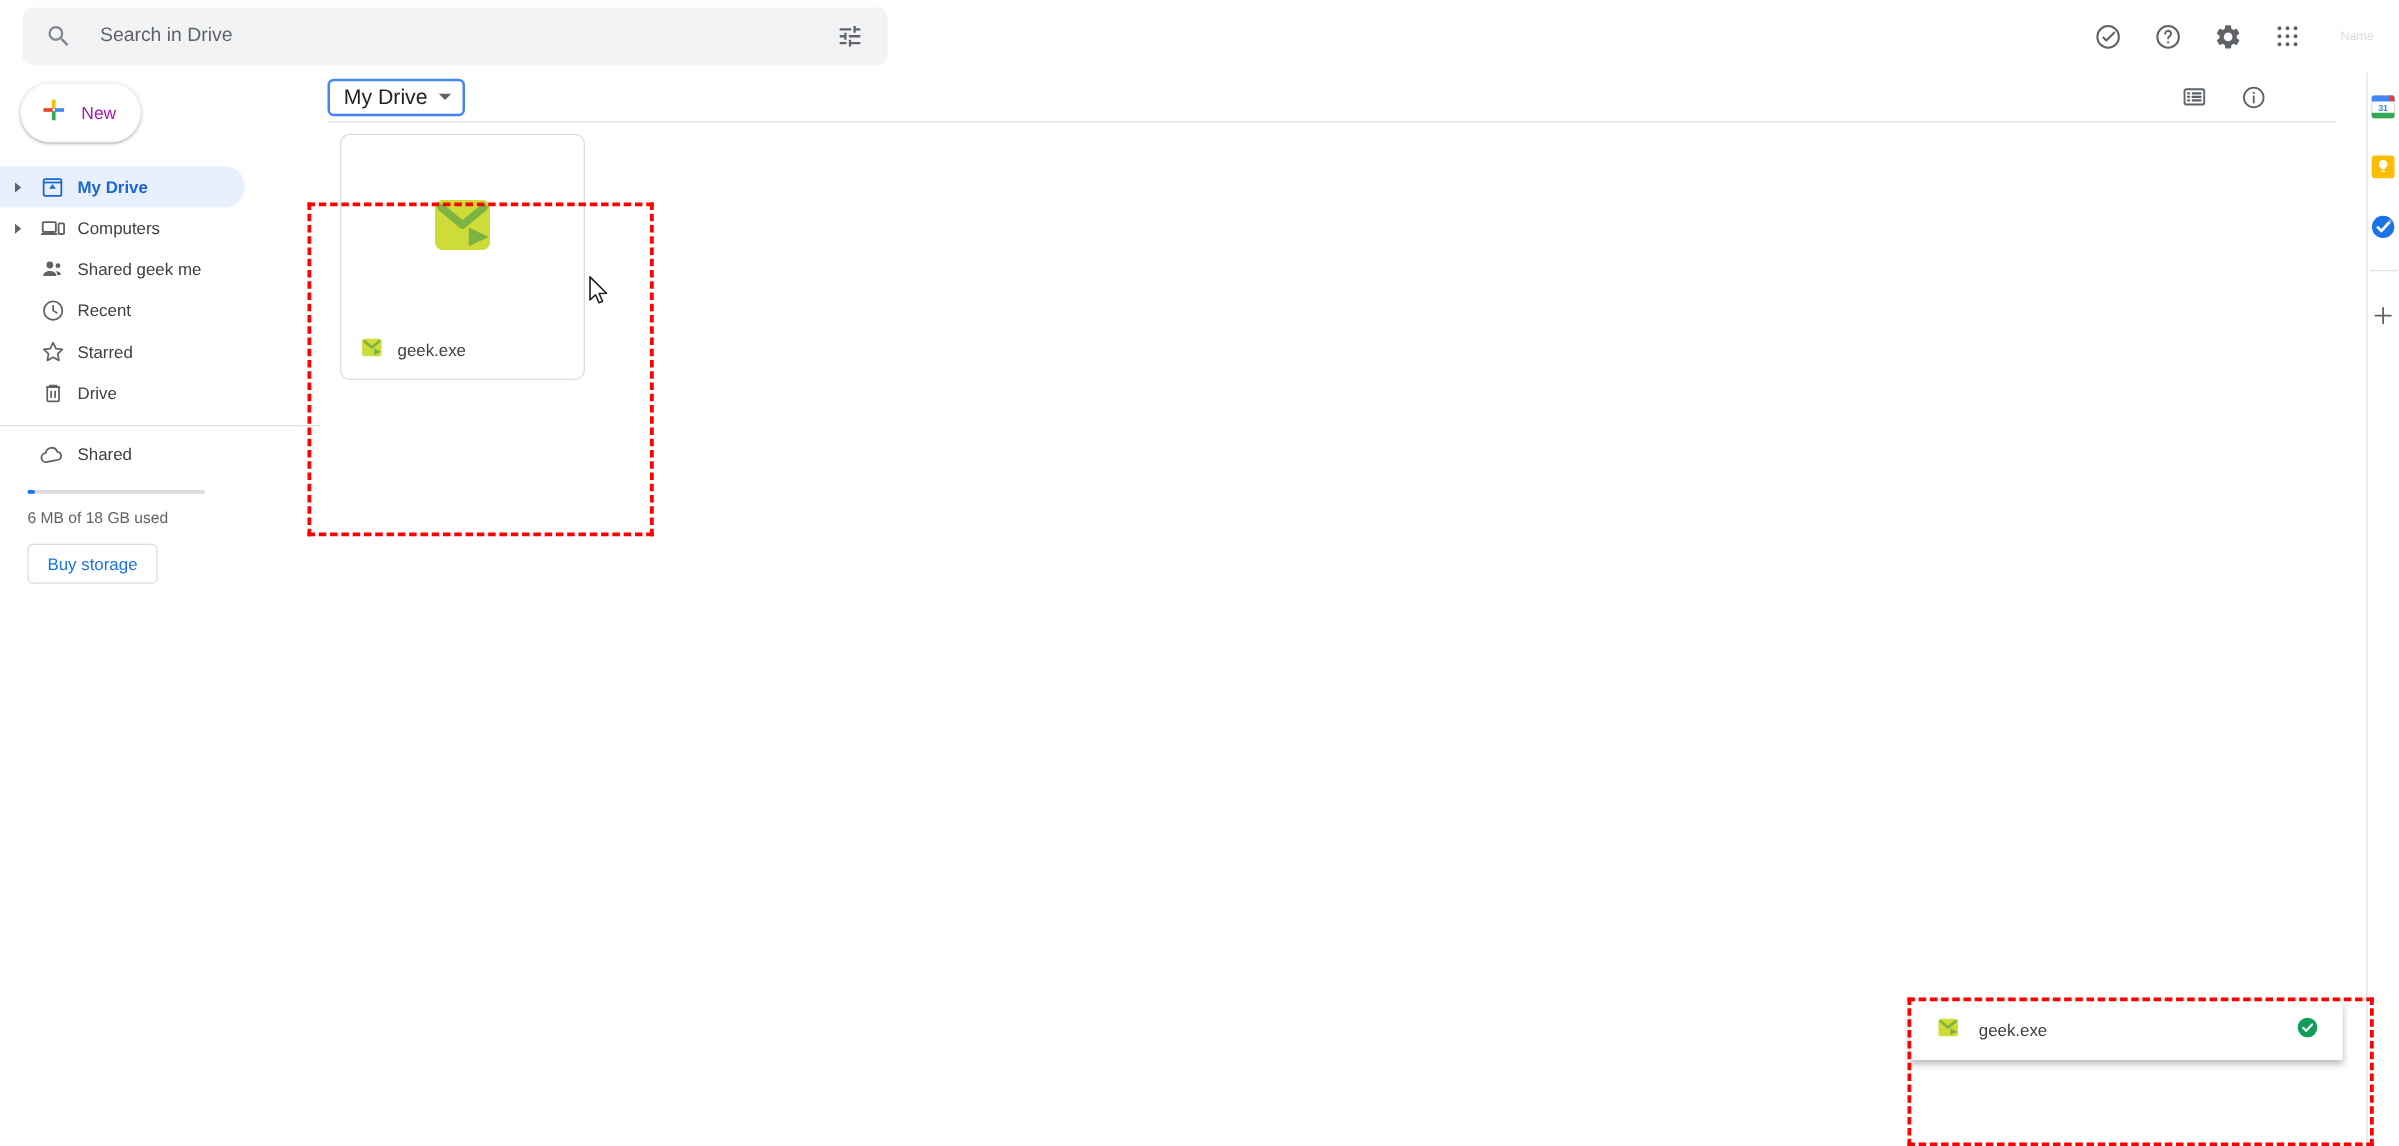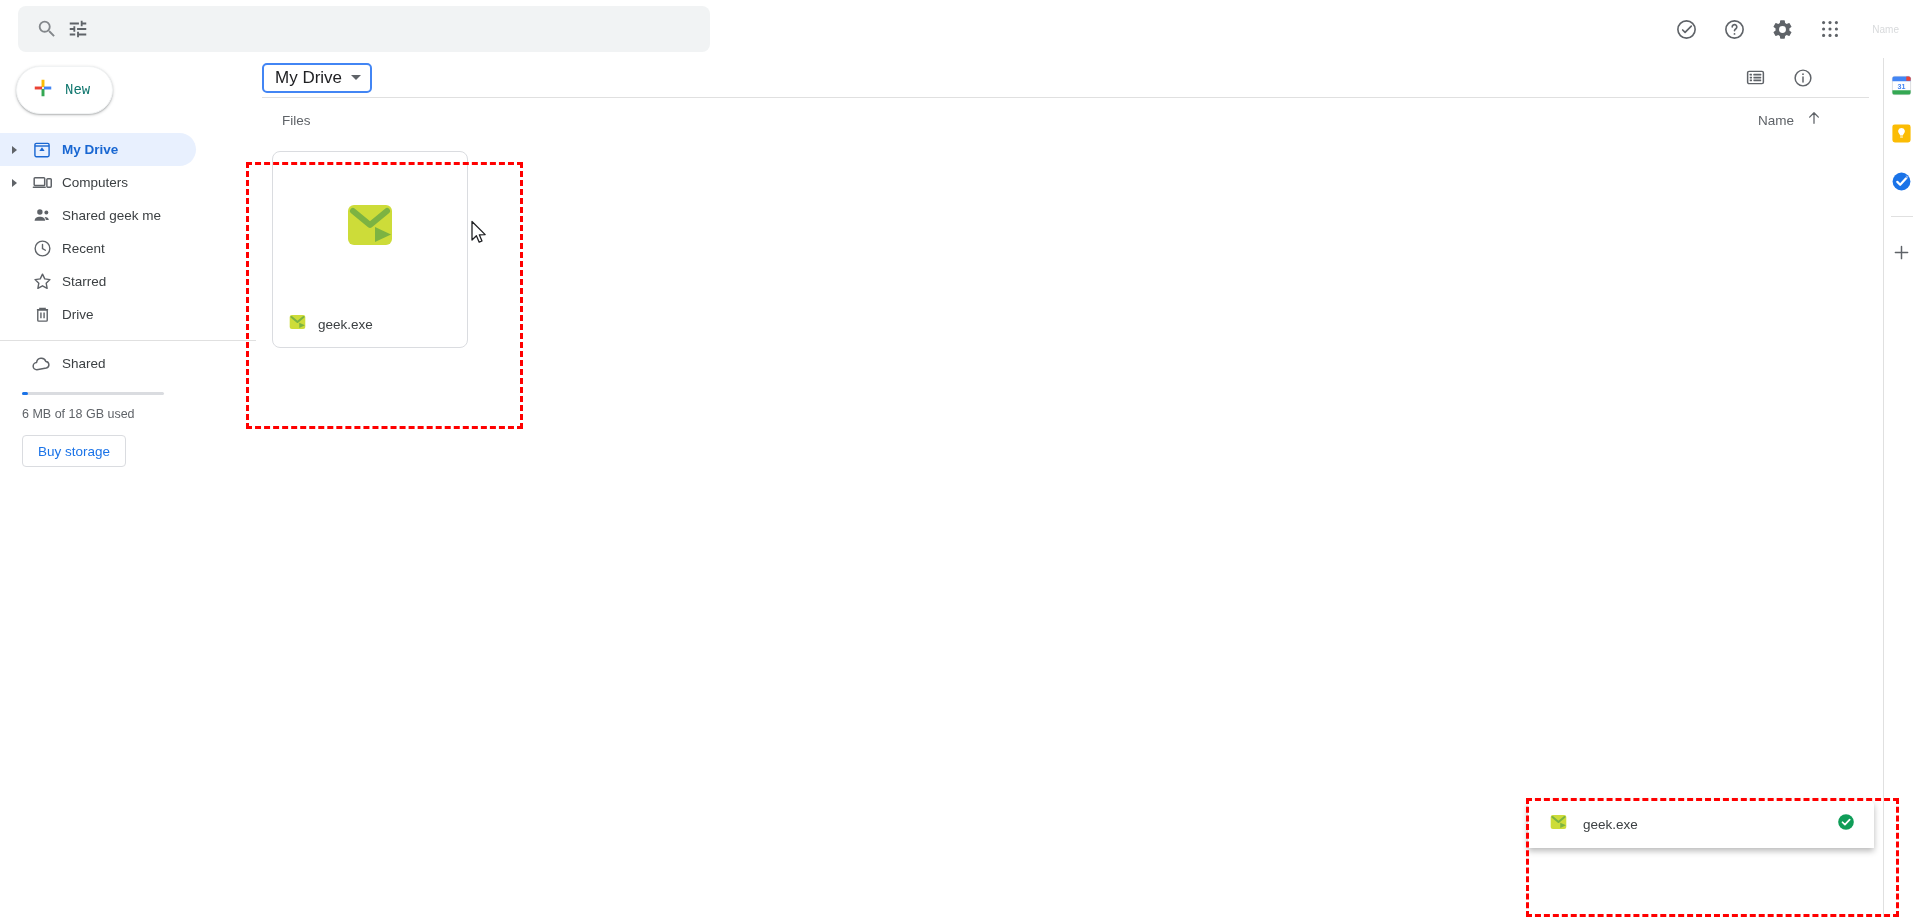--- a/index.html
+++ b/index.html
@@ -39,21 +39,21 @@
   .hello-text { font-size: 10px; color: #d8dadc; padding-left: 16px; padding-right: 6px; }
 
   
   .leftnav { position: absolute; top: 58px; left: 0; width: 256px; height: 859px; background: #fff; }
   .new-btn {
     margin: 8px 0 0 16px; width: 97px; height: 48px; border-radius: 24px;
     background: #fff; border: 1px solid #f1f3f4;
     box-shadow: 0 1px 3px rgba(60,64,67,.3), 0 1px 1px rgba(60,64,67,.15);
     display: flex; align-items: center; gap: 11px; padding-left: 15px; cursor: pointer;
   }
-  .new-label { font-size: 14px; color: #0f766e; font-weight: 500; font-family: Liberation Mono, monospace; }
+  .new-label { font-size: 14px; color: #a21caf; font-weight: 500; }
 
   .nav-list { margin-top: 19px; }
   .nav-item {
     height: 33px; display: flex; align-items: center;
     border-top-right-radius: 17px; border-bottom-right-radius: 17px;
     margin-right: 60px; cursor: pointer; color: #3c4043; position: relative;
   }
   .nav-item.active { background: #e8f0fe; }
   .nav-item.active .nav-label { color: #1967d2; font-weight: 700; }
   .nav-caret { width: 22px; display: flex; justify-content: center; align-items: center; padding-left: 6px; }
@@ -93,21 +93,21 @@
   .file-card {
     width: 196px; height: 197px; border: 1px solid #dadce0; border-radius: 8px;
     background: #fff; display: flex; flex-direction: column; cursor: pointer;
   }
   .card-thumb { flex: 1; display: flex; align-items: center; justify-content: center; }
   .card-foot { height: 46px; display: flex; align-items: center; gap: 12px; padding-left: 16px; }
   .card-name { font-size: 13.5px; color: #3c4043; }
 
   
   .rightrail {
-    position: absolute; top: 58px; right: 0; width: 36px; height: 859px;
+    position: absolute; top: 58px; right: 0; width: 26px; height: 859px;
     background: #fff; border-left: 1px solid #e0e0e0;
     display: flex; flex-direction: column; align-items: center; padding-top: 14px; gap: 22px;
   }
   .rail-btn { width: 26px; height: 26px; display: flex; align-items: center; justify-content: center; cursor: pointer; }
   .rail-divider { width: 22px; border-top: 1px solid #e0e0e0; }
 
   
   .toast {
     position: absolute; left: 1528px; top: 800px; width: 346px; border-radius: 6px 6px 0 0;
     box-shadow: 0 3px 6px rgba(0,0,0,.28); overflow: hidden; background: #fff;
@@ -135,20 +135,21 @@
 <div class="app">
 
   <div class="topbar">
 
     <div class="searchwrap">
       <span class="search-icon">
         <svg viewBox="0 0 24 24" width="22" height="22" fill="#5f6368">
           <path d="M15.5 14h-.79l-.28-.27A6.47 6.47 0 0016 9.5 6.5 6.5 0 109.5 16c1.61 0 3.09-.59 4.23-1.57l.27.28v.79l5 4.99L20.49 19zm-6 0A4.5 4.5 0 1114 9.5 4.5 4.5 0 019.5 14z"></path>
         </svg>
       </span>
+      <input class="search-input" type="text" placeholder="Search in Drive" style="">
       <span class="tune-btn">
         <svg viewBox="0 0 24 24" width="22" height="22" fill="#5f6368">
           <path d="M3 17v2h6v-2H3zM3 5v2h10V5H3zm10 16v-2h8v-2h-8v-2h-2v6h2zM7 9v2H3v2h4v2h2V9H7zm14 4v-2H11v2h10zm-6-4h2V7h4V5h-4V3h-2v6z"></path>
         </svg>
       </span>
     </div>
 
     <div class="topright">
       <span class="ticon">
         <svg viewBox="0 0 24 24" width="23" height="23" fill="none" stroke="#5f6368" stroke-width="1.7">
@@ -317,31 +318,20 @@
           <svg viewBox="0 0 24 24" width="22" height="22" fill="none" stroke="#5f6368" stroke-width="1.6">
             <circle cx="12" cy="12" r="8.6"></circle>
             <path d="M12 11v5.4" stroke-linecap="round"></path>
             <circle cx="12" cy="7.9" r=".95" fill="#5f6368" stroke="none"></circle>
           </svg>
         </span>
       </div>
     </div>
     <div class="crumbbar-sep"></div>
 
-    <div class="section-row">
-      <span class="section-title">Files</span>
-      <span class="sort-ctl">
-        <span class="sort-label">Name</span>
-        <span>
-          <svg viewBox="0 0 24 24" width="18" height="18" fill="none" stroke="#5f6368" stroke-width="1.7" stroke-linecap="round" stroke-linejoin="round">
-            <path d="M12 19V5M6.2 10.8L12 5l5.8 5.8"></path>
-          </svg>
-        </span>
-      </span>
-    </div>
 
     <div class="grid">
       <div class="file-card">
         <div class="card-thumb">
           <span>
             <svg viewBox="0 0 48 44" width="48" height="44">
               <rect x="2" y="2" width="44" height="40" rx="6" fill="#cddc39"></rect>
               <path d="M7 8 L24 22 L41 8" fill="none" stroke="#7cb342" stroke-width="6" stroke-linecap="round" stroke-linejoin="round"></path>
               <path d="M29 24 L45 31.5 L29 39 Z" fill="#7cb342"></path>
             </svg>

